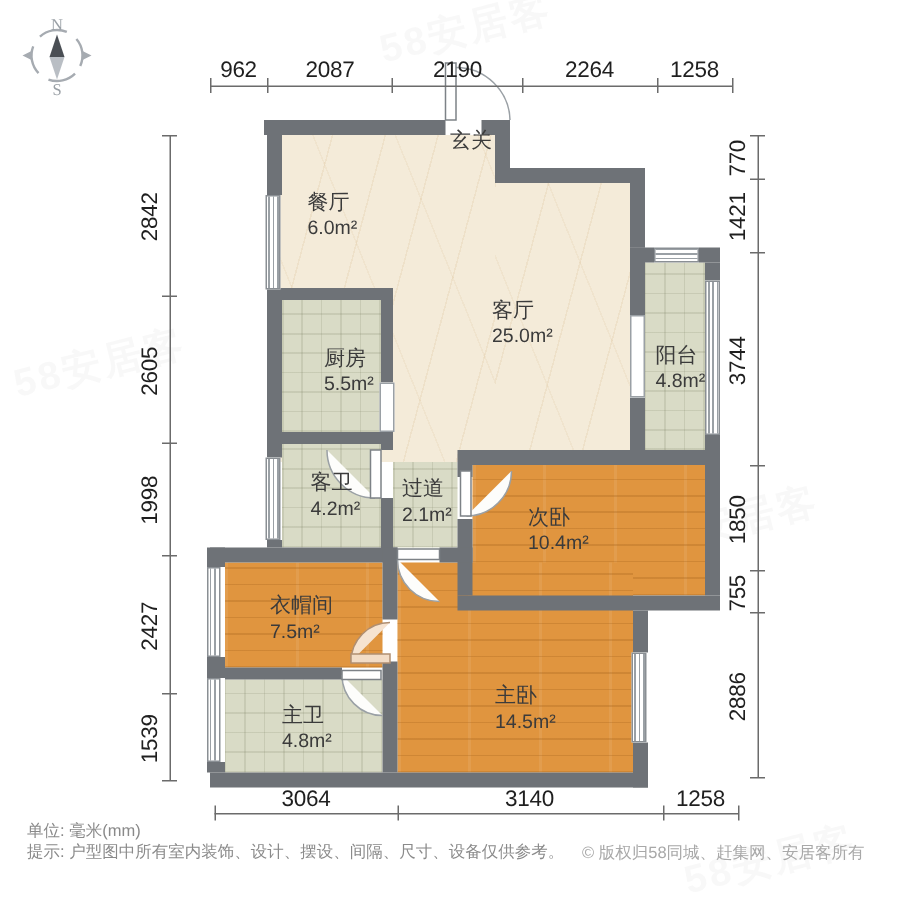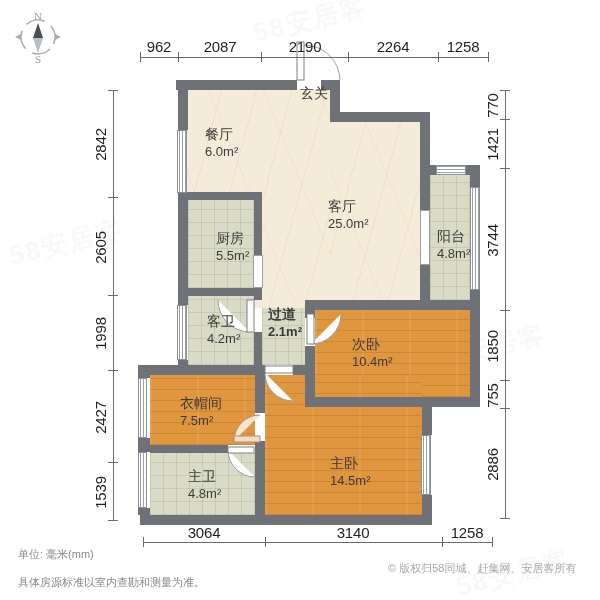--- a/index.html
+++ b/index.html
@@ -165,21 +165,21 @@
     <div class="area">5.5m²</div>
   </div>
   <div class="lab" style="left:437px;top:228px;">
     <div>阳台</div>
     <div class="area">4.8m²</div>
   </div>
   <div class="lab" style="left:207px;top:313px;">
     <div>客卫</div>
     <div class="area">4.2m²</div>
   </div>
-  <div class="lab" style="left:268px;top:306px;font-weight:bold;">
+  <div class="lab" style="left:268px;top:317px;">
     <div>过道</div>
     <div class="area">2.1m²</div>
   </div>
   <div class="lab" style="left:352px;top:336px;">
     <div>次卧</div>
     <div class="area">10.4m²</div>
   </div>
   <div class="lab" style="left:180px;top:395px;">
     <div>衣帽间</div>
     <div class="area">7.5m²</div>
@@ -245,16 +245,16 @@
     <div class="tick-h" style="left:500px;top:518px;"></div>
     <div class="dnum dnum-rot" style="left:472px;top:97px;width:40px;">770</div>
     <div class="dnum dnum-rot" style="left:472px;top:136px;width:40px;">1421</div>
     <div class="dnum dnum-rot" style="left:472px;top:232px;width:40px;">3744</div>
     <div class="dnum dnum-rot" style="left:472px;top:338px;width:40px;">1850</div>
     <div class="dnum dnum-rot" style="left:472px;top:387px;width:40px;">755</div>
     <div class="dnum dnum-rot" style="left:472px;top:456px;width:40px;">2886</div>
   </div>
 
   <div class="note" style="left:18px;top:547px;">单位: 毫米(mm)</div>
-  <div class="note" style="left:18px;top:575px;">具体房源标准以室内查勘和测量为准。</div>
+  <div class="note" style="left:18px;top:561px;">提示: 户型图中所有室内装饰、设计、摆设、间隔、尺寸、设备仅供参考。</div>
   <div class="copy" style="left:388px;top:561px;">© 版权归58同城、赶集网、安居客所有</div>
 
 </div>
 
 </body></html>

